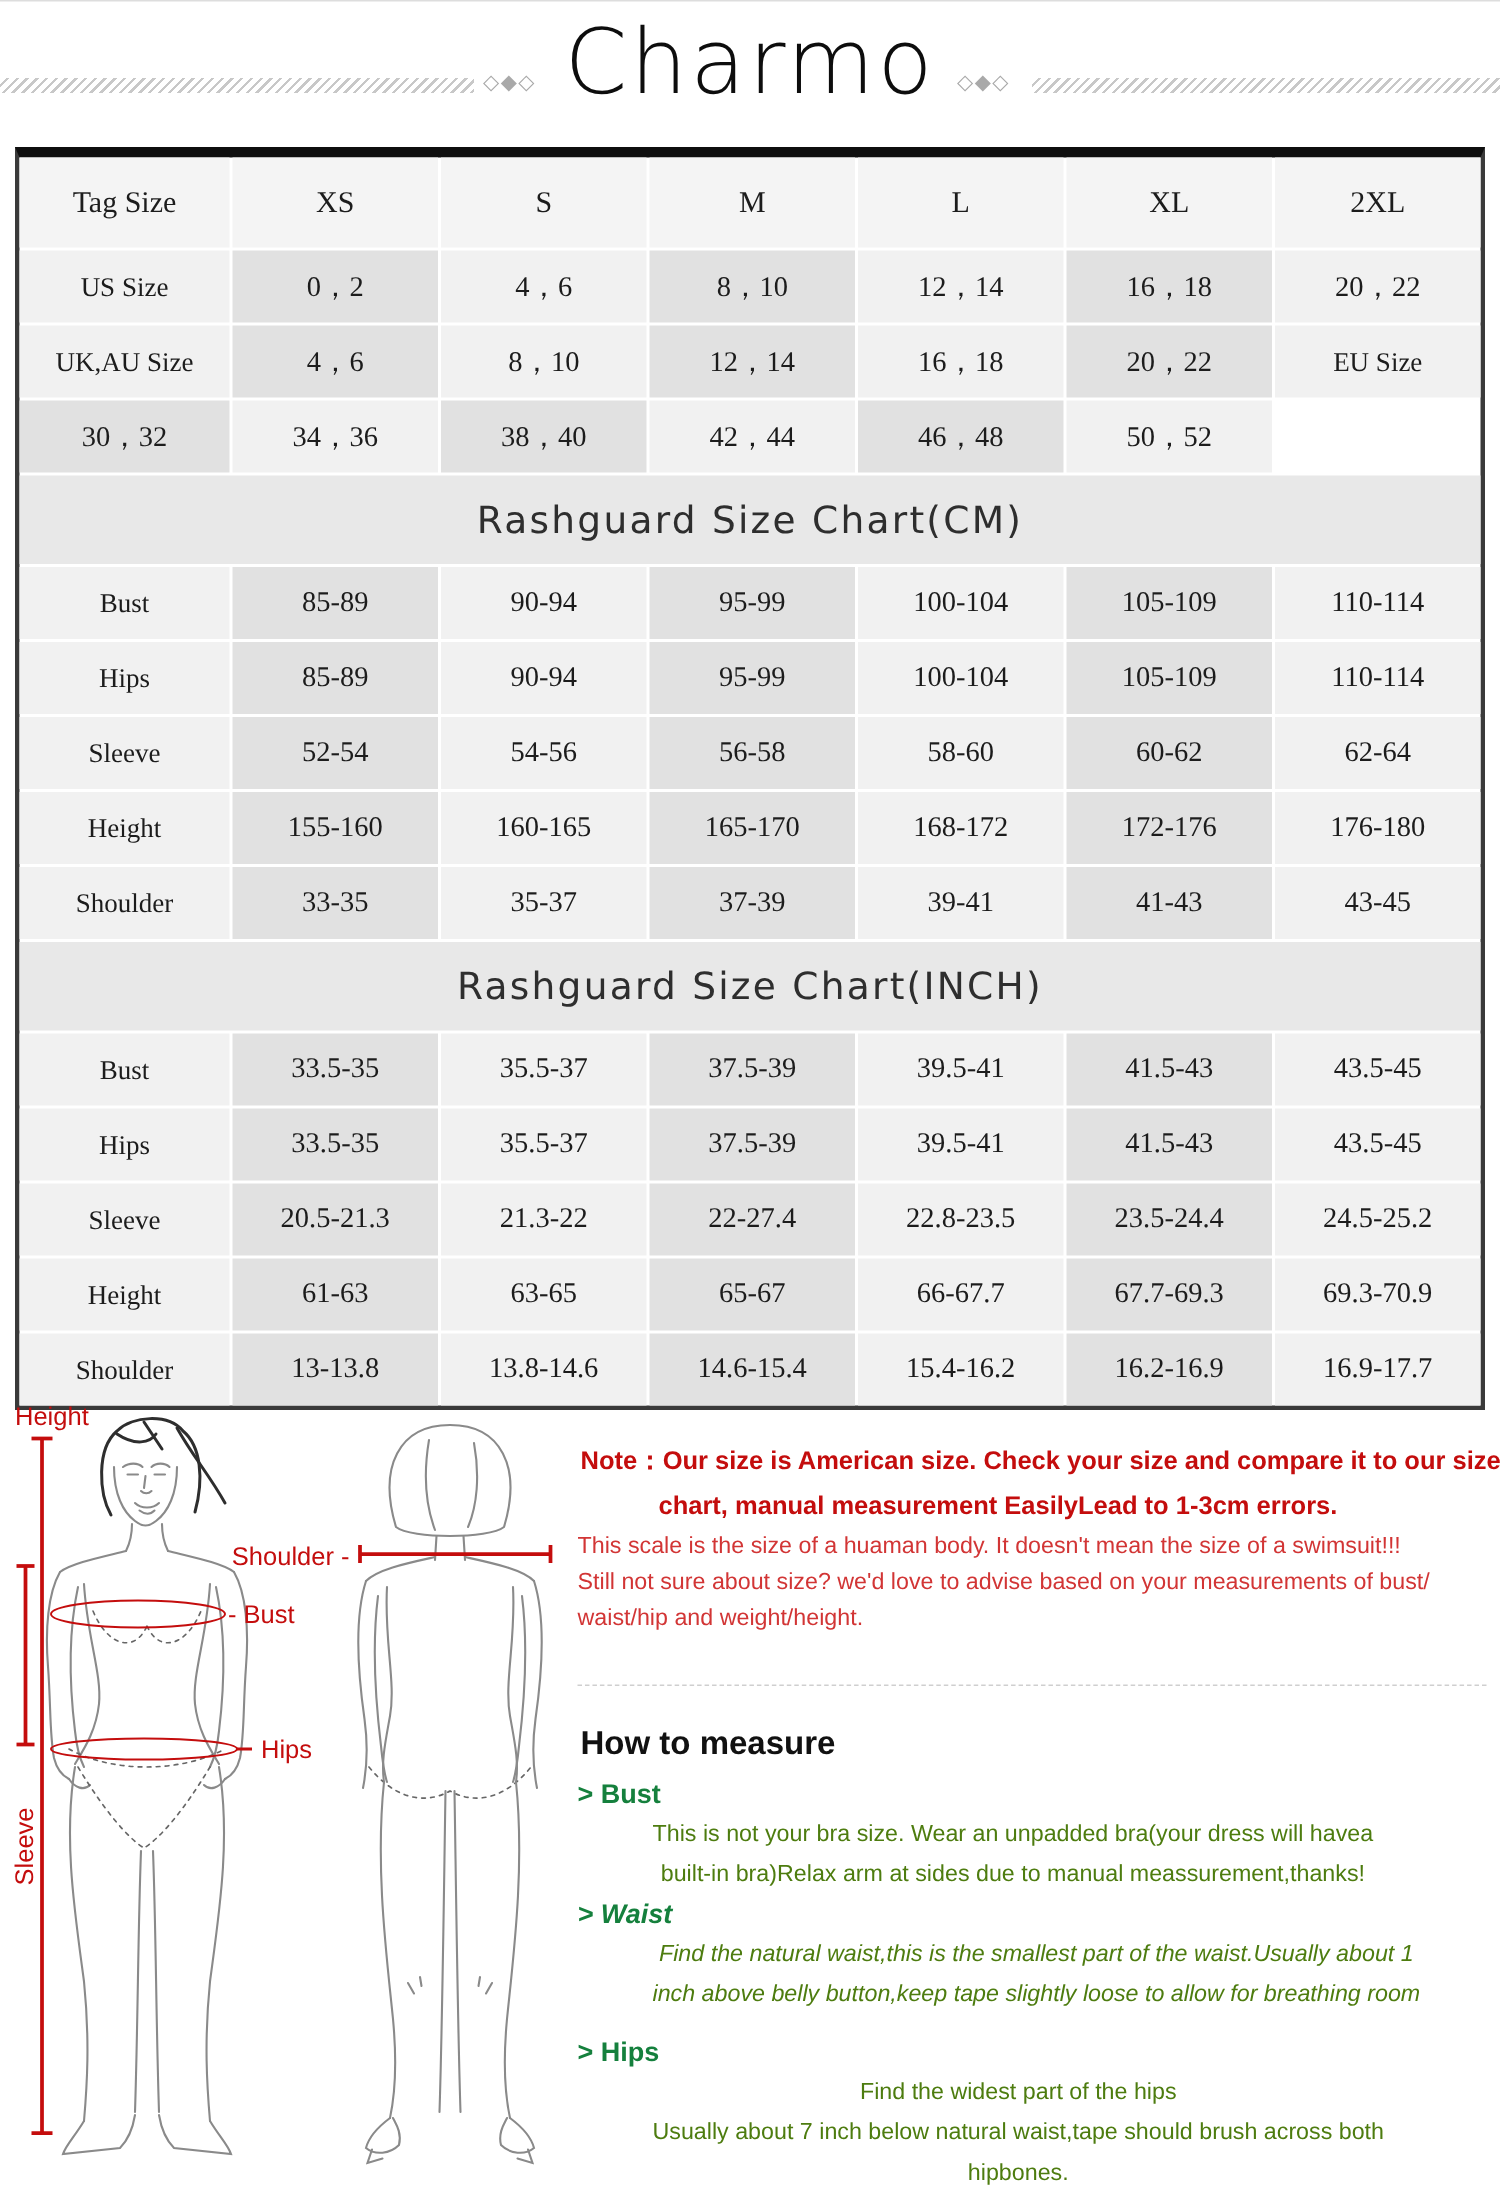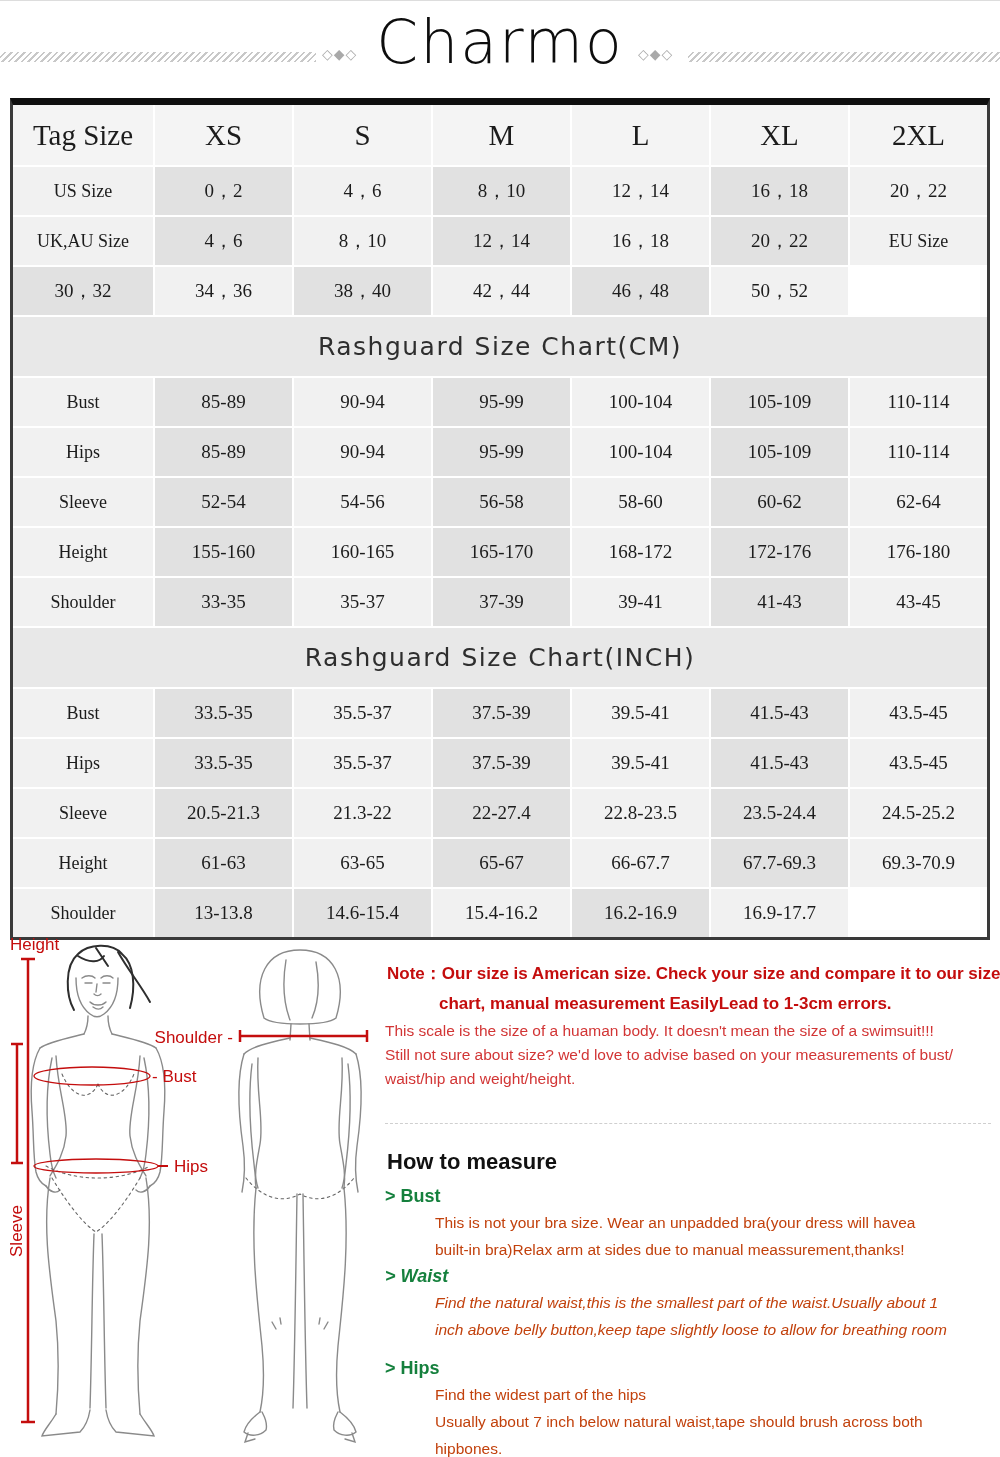--- a/index.html
+++ b/index.html
@@ -17,21 +17,21 @@
   .diamonds{position:absolute;top:45px;font-size:14px;color:#a9a9a9;letter-spacing:1px;}
   .d-left{left:322px;}
   .d-right{left:638px;}
 
   
   .size-table{position:absolute;left:10px;top:97px;width:980px;box-sizing:border-box;
               border:3px solid #3a3a3a;border-top:7px solid #0f0f0f;
               display:grid;grid-template-columns:140px repeat(6,1fr);gap:2px;background:#fff;
               font-family:"Liberation Serif","DejaVu Serif",serif;color:#1c1c1c;}
   .cell{display:flex;align-items:center;justify-content:center;text-align:center;}
-  .h-head{height:60px;font-size:29px;background:#f4f4f4;}
+  .h-head{height:60px;font-size:20px;background:#f4f4f4;}
   .h-row{height:48px;font-size:19px;}
   .lab{background:#f1f1f1;font-size:18px;}
   .dk{background:#e1e1e1;}
   .lt{background:#f1f1f1;}
   .band{grid-column:1 / -1;height:59px;background:#e8e8e8;
         font-family:"DejaVu Sans", sans-serif;font-size:25px;letter-spacing:1.5px;color:#2e2e2e;}
 
   
   .figures{position:absolute;left:0;top:925px;}
   .fig path, .fig ellipse, .fig line{fill:none;stroke:#8a8a8a;stroke-width:1.4;stroke-linecap:round;}
@@ -45,21 +45,21 @@
   .note-bold{position:absolute;top:6px;left:2px;font-size:17px;font-weight:bold;
              color:#c40d0d;line-height:30px;white-space:nowrap;}
   .note-bold .ind{padding-left:52px;}
   .note-reg{position:absolute;top:66px;left:0;font-size:15.5px;color:#d23535;
             line-height:24px;white-space:nowrap;}
   .divider{position:absolute;top:170px;left:0;width:606px;border-top:1px dashed #cfcfcf;}
   .howto-title{position:absolute;top:196px;left:2px;font-size:22px;font-weight:bold;color:#111;}
   .sec{position:absolute;left:0;white-space:nowrap;}
   .s0{top:232px;} .s1{top:312px;font-style:italic;} .s2{top:372px;margin-top:32px;}
   .sec .hd{font-size:18px;font-weight:bold;color:#15803d;line-height:22px;margin-bottom:2px;}
-  .sec .ln{font-size:15.5px;color:#c2410c;line-height:27px;padding-left:50px;}
+  .sec .ln{font-size:15.5px;color:#4d7c0f;line-height:27px;padding-left:50px;text-align:center;}
 </style>
 </head>
 <body>
 
 <div class="page">
 
   <div class="hatch hatch-left"></div>
   <div class="diamonds d-left">◇◆◇</div>
   <div class="logo">Charmo</div>
   <div class="diamonds d-right">◇◆◇</div>
@@ -153,20 +153,21 @@
       <div class="cell h-row lt">24.5-25.2</div>
       <div class="cell h-row lab">Height</div>
       <div class="cell h-row dk">61-63</div>
       <div class="cell h-row lt">63-65</div>
       <div class="cell h-row dk">65-67</div>
       <div class="cell h-row lt">66-67.7</div>
       <div class="cell h-row dk">67.7-69.3</div>
       <div class="cell h-row lt">69.3-70.9</div>
       <div class="cell h-row lab">Shoulder</div>
       <div class="cell h-row dk">13-13.8</div>
+      <div class="cell h-row lt">13.8-14.6</div>
       <div class="cell h-row dk">14.6-15.4</div>
       <div class="cell h-row lt">15.4-16.2</div>
       <div class="cell h-row dk">16.2-16.9</div>
       <div class="cell h-row lt">16.9-17.7</div>
     </div>
 
   <svg class="figures" width="388" height="532" viewBox="0 0 388 532" xmlns="http://www.w3.org/2000/svg">
 
     <g class="fig">
       <path class="hair" d="M 74 84 C 66 70 64 40 78 28 C 88 18 112 16 122 28 C 134 38 136 60 130 82"></path>

